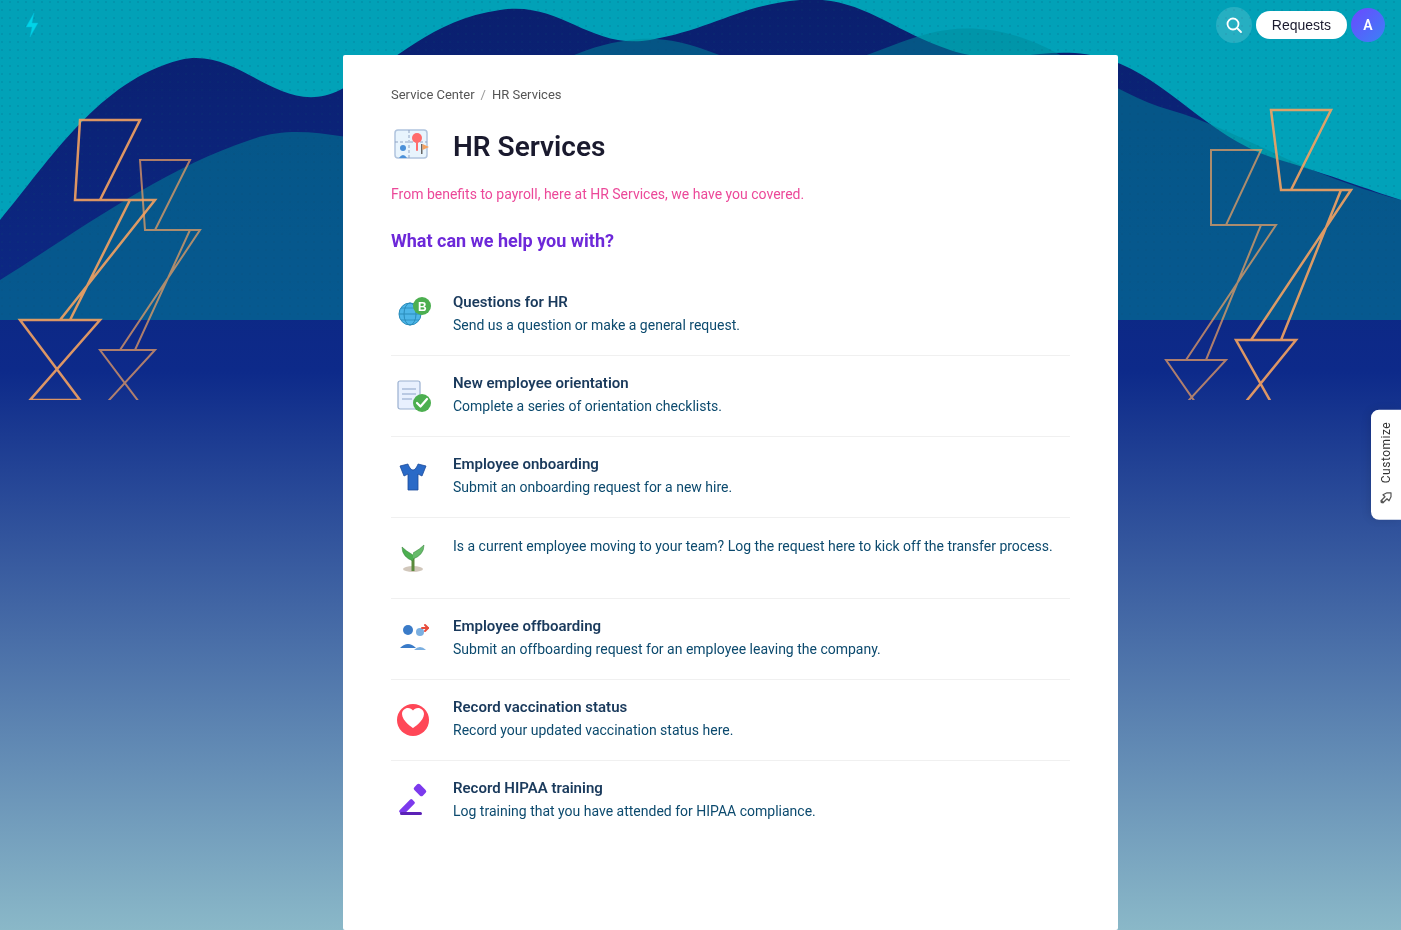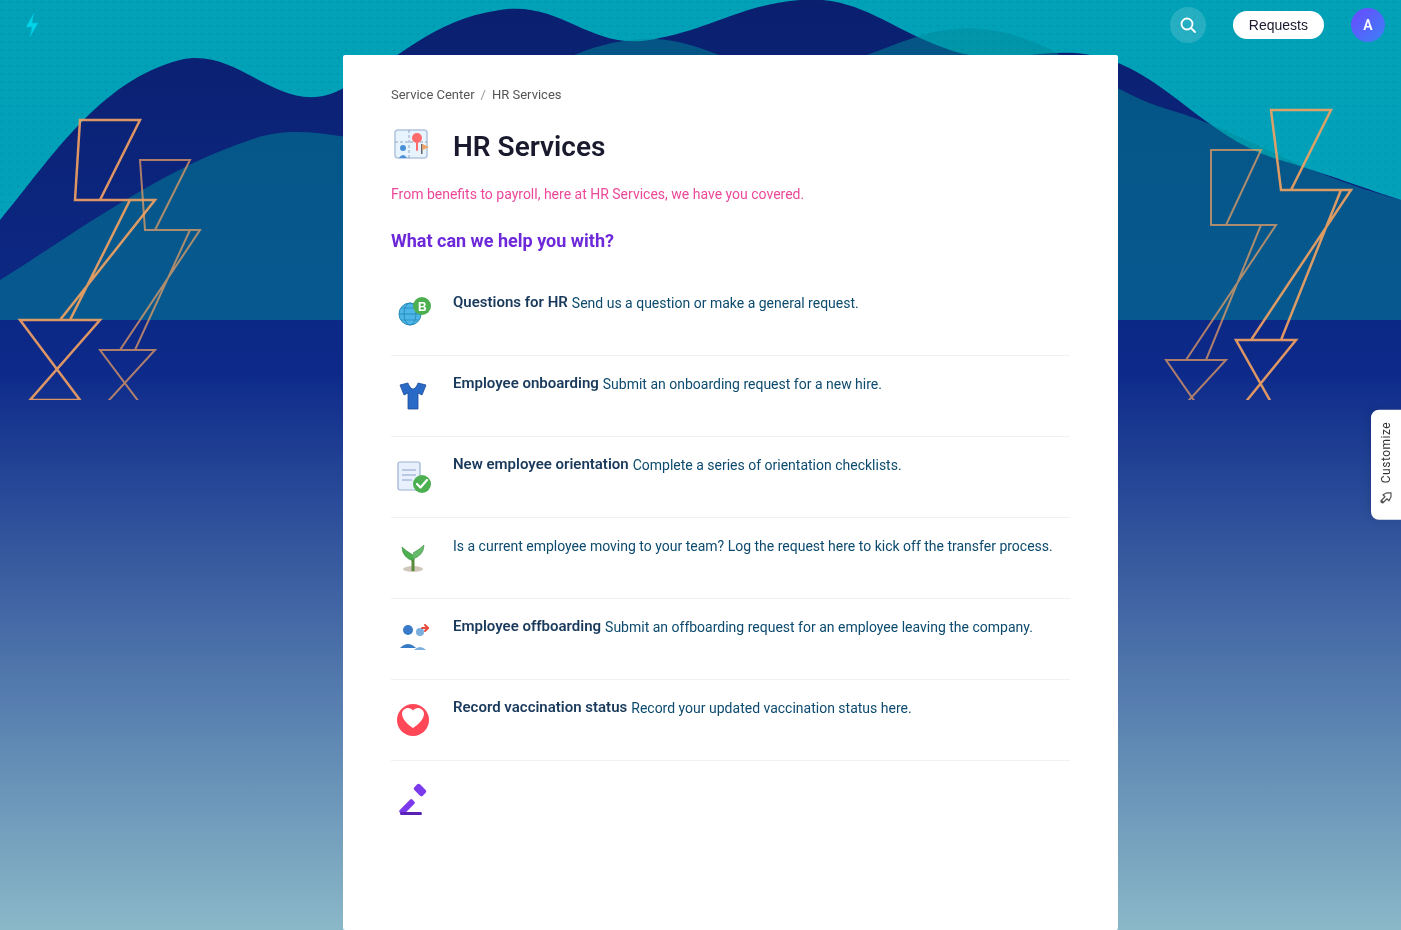--- a/index.html
+++ b/index.html
@@ -78,21 +78,21 @@
     }
 
     .logo-icon svg {
       width: 28px;
       height: 28px;
     }
 
     .nav-right {
       display: flex;
       align-items: center;
-      gap: 27px;
+      gap: 4px;
     }
 
     .search-btn {
       width: 36px;
       height: 36px;
       border-radius: 50%;
       background: rgba(255,255,255,0.15);
       border: none;
       cursor: pointer;
       display: flex;
@@ -232,20 +232,21 @@
       height: 44px;
       display: flex;
       align-items: center;
       justify-content: center;
       flex-shrink: 0;
       font-size: 28px;
     }
 
     .service-content {
       display: flex;
+      flex-direction: column;
       gap: 4px;
     }
 
     .service-title {
       font-size: 15px;
       font-weight: 600;
       color: #1a3a5c;
     }
 
     .service-desc {
@@ -405,52 +406,52 @@
         <div class="service-content">
           <span class="service-title">Questions for HR</span>
           <span class="service-desc">Send us a question or make a general request.</span>
         </div>
       </div>
 
       <div class="service-item">
         <div class="service-icon">
           <svg class="svc-icon-svg" viewBox="0 0 38 38" xmlns="http://www.w3.org/2000/svg">
 
-            <path d="M6,8 L14,6 C14,6 16,12 19,12 C22,12 24,6 24,6 L32,8 L28,18 L24,16 L24,32 L14,32 L14,16 L10,18 Z" fill="#2a6ac7" stroke="#1a4a9a" stroke-width="0.8"></path>
-          </svg>
-        </div>
-        <div class="service-content">
-          <span class="service-title">Employee onboarding</span>
-          <span class="service-desc">Submit an onboarding request for a new hire.</span>
-        </div>
-      </div>
-
-      <div class="service-item">
-        <div class="service-icon">
-          <svg class="svc-icon-svg" viewBox="0 0 38 38" xmlns="http://www.w3.org/2000/svg">
-
             <rect x="4" y="4" width="22" height="28" rx="2" fill="#e8f0fe" stroke="#9ab0d0" stroke-width="1.2"></rect>
             <line x1="8" y1="12" x2="22" y2="12" stroke="#9ab0d0" stroke-width="1.2"></line>
             <line x1="8" y1="17" x2="22" y2="17" stroke="#9ab0d0" stroke-width="1.2"></line>
             <line x1="8" y1="22" x2="18" y2="22" stroke="#9ab0d0" stroke-width="1.2"></line>
 
             <circle cx="28" cy="26" r="9" fill="#4caf50"></circle>
             <polyline points="23,26 26.5,29.5 33,22" fill="none" stroke="white" stroke-width="2.2" stroke-linecap="round" stroke-linejoin="round"></polyline>
           </svg>
         </div>
         <div class="service-content">
           <span class="service-title">New employee orientation</span>
           <span class="service-desc">Complete a series of orientation checklists.</span>
         </div>
       </div>
 
       <div class="service-item">
         <div class="service-icon">
           <svg class="svc-icon-svg" viewBox="0 0 38 38" xmlns="http://www.w3.org/2000/svg">
 
+            <path d="M6,8 L14,6 C14,6 16,12 19,12 C22,12 24,6 24,6 L32,8 L28,18 L24,16 L24,32 L14,32 L14,16 L10,18 Z" fill="#2a6ac7" stroke="#1a4a9a" stroke-width="0.8"></path>
+          </svg>
+        </div>
+        <div class="service-content">
+          <span class="service-title">Employee onboarding</span>
+          <span class="service-desc">Submit an onboarding request for a new hire.</span>
+        </div>
+      </div>
+
+      <div class="service-item">
+        <div class="service-icon">
+          <svg class="svc-icon-svg" viewBox="0 0 38 38" xmlns="http://www.w3.org/2000/svg">
+
             <ellipse cx="19" cy="30" rx="10" ry="3" fill="#8B7355" opacity="0.4"></ellipse>
             <rect x="17.5" y="18" width="3" height="14" fill="#5a8a3c"></rect>
 
             <path d="M19,22 Q8,18 8,8 Q12,12 19,16" fill="#4caf50" stroke="#2e7d32" stroke-width="0.5"></path>
 
             <path d="M19,20 Q30,16 30,6 Q26,10 19,14" fill="#66bb6a" stroke="#2e7d32" stroke-width="0.5"></path>
           </svg>
         </div>
         <div class="service-content">
           <span class="service-desc">Is a current employee moving to your team? Log the request here to kick off the transfer process.</span>
@@ -493,20 +494,24 @@
 
       <div class="service-item">
         <div class="service-icon">
           <svg class="svc-icon-svg" viewBox="0 0 38 38" xmlns="http://www.w3.org/2000/svg">
 
             <rect x="20" y="4" width="12" height="8" rx="2" fill="#7c3aed" transform="rotate(45 26 8)"></rect>
             <rect x="4" y="22" width="18" height="6" rx="1.5" fill="#7c3aed" transform="rotate(-45 13 25)"></rect>
 
             <rect x="6" y="30" width="22" height="3" rx="1.5" fill="#5b21b6"></rect>
           </svg>
+        </div>
+        <div class="service-content">
+          <span class="service-title">Record HIPAA training</span>
+          <span class="service-desc">Log training that you have attended for HIPAA compliance.</span>
         </div>
       </div>
 
     </div>
   </div>
 </div>
 
 <div class="customize-tab">
   <span class="customize-label">Customize</span>
   <span class="customize-icon">

